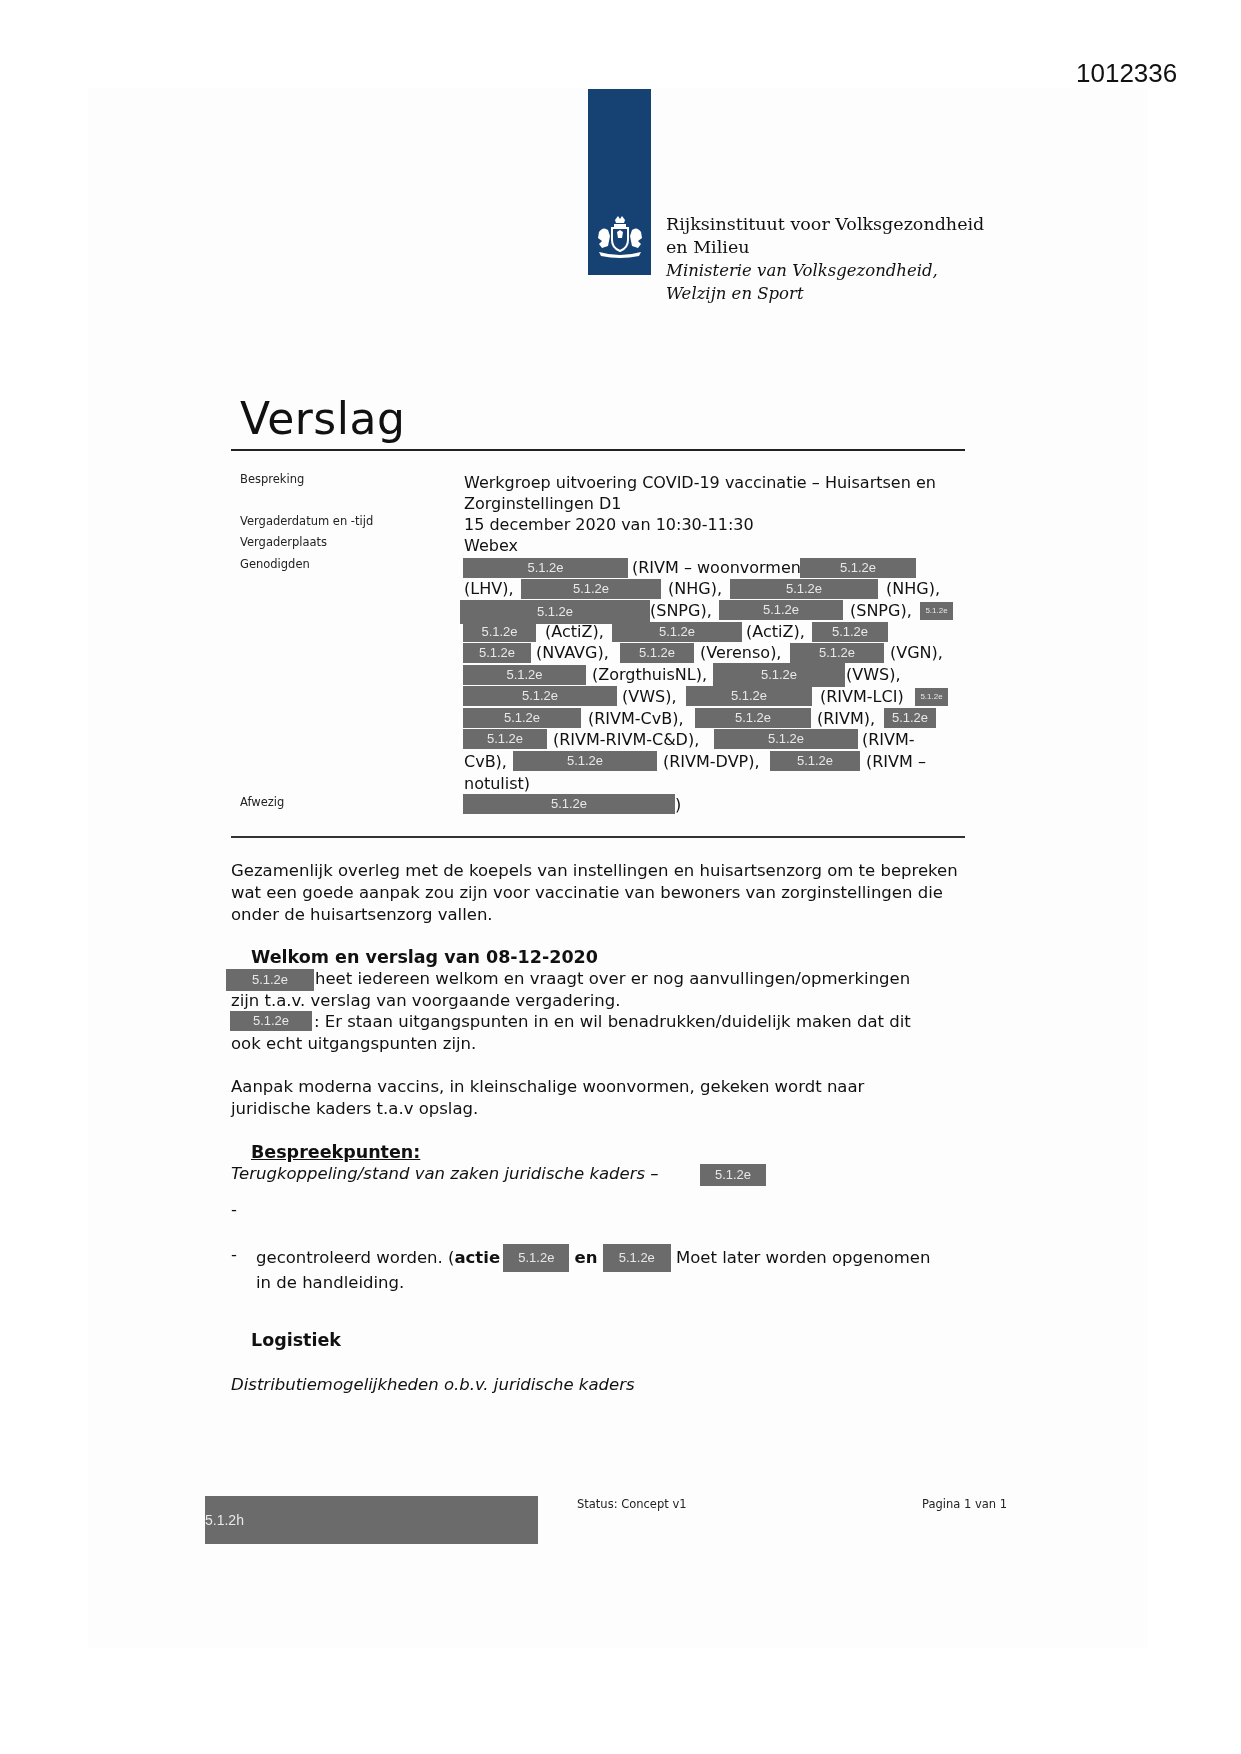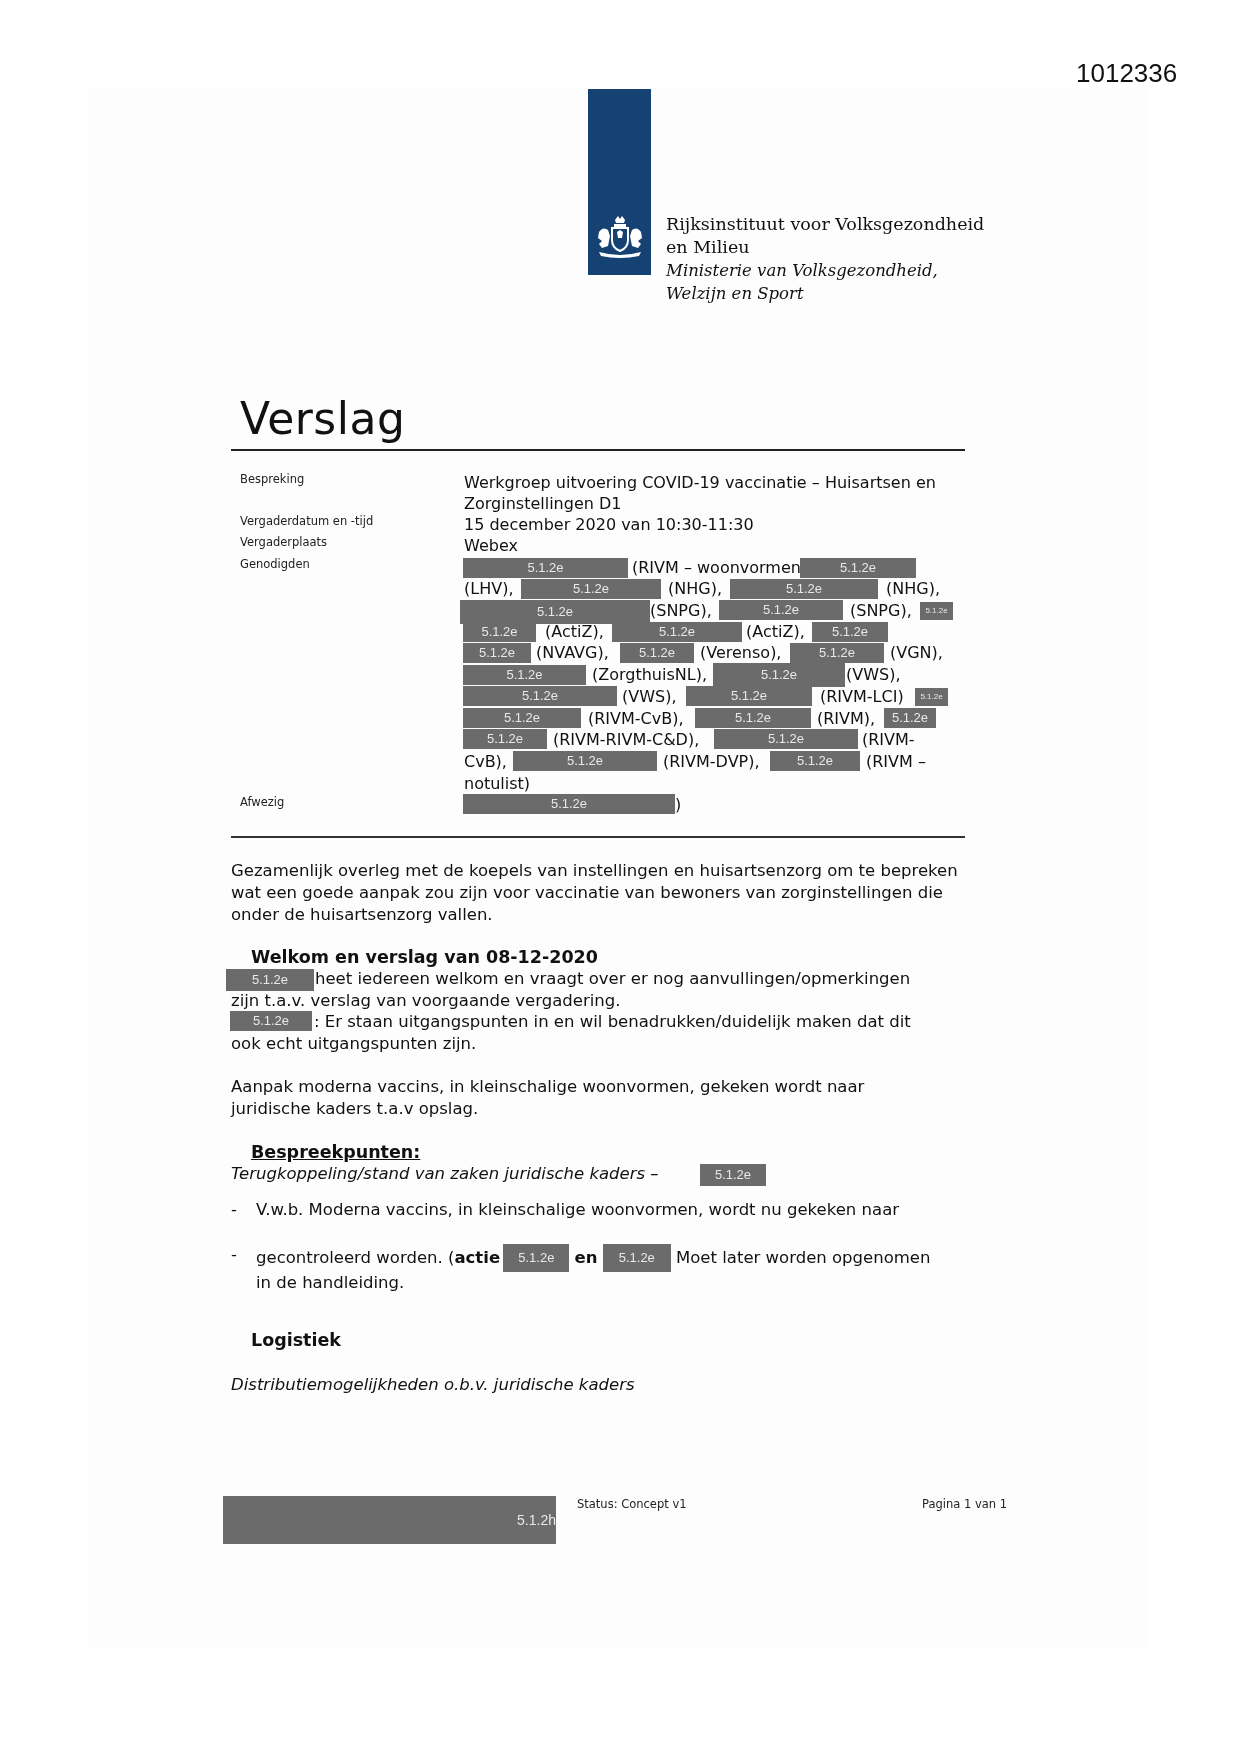--- a/index.html
+++ b/index.html
@@ -57,23 +57,23 @@
     position: absolute; left: 231px; width: 760px; font-size: 16.5px; line-height: 22px; color: #111;
   }
   .h-bold { font-weight: bold; font-size: 17.5px; margin-left: 20px; }
   .u { text-decoration: underline; }
   .i { font-style: italic; }
   .bullet { position: absolute; left: 231px; width: 760px; font-size: 16.5px; line-height: 22.5px; }
   .bullet .dash { position: absolute; left: 0; }
   .bullet .txt { position: absolute; left: 25px; width: 740px; }
 
   .footer-redact {
-    position: absolute; left: 223px; top: 1496px; width: 333px; height: 48px;
+    position: absolute; left: 205px; top: 1496px; width: 333px; height: 48px;
     background: #6b6b6b; color: #e8e8e8; font-family: "Liberation Sans", sans-serif;
-    font-size: 14px; text-align: right; line-height: 48px;
+    font-size: 14px; text-align: left; line-height: 48px;
   }
   .footer-status { position: absolute; left: 577px; top: 1497px; font-size: 11.5px; color: #222; }
   .footer-page { position: absolute; left: 922px; top: 1497px; font-size: 11.5px; color: #222; text-align: right; }
 </style>
 </head>
 <body>
 
 <div class="page-bg"></div>
 
 <div class="doc-number">1012336</div>
@@ -194,21 +194,20 @@
 <div class="body-text" style="top:1076px">Aanpak moderna vaccins, in kleinschalige woonvormen, gekeken wordt naar</div>
 <div class="body-text" style="top:1098px">juridische kaders t.a.v opslag.</div>
 
 <div class="body-text h-bold u" style="top:1141px">Bespreekpunten:</div>
 <div class="body-text i" style="top:1163px;width:auto">Terugkoppeling/stand van zaken juridische kaders –</div>
 <span class="r abs" style="left:700px;top:1164px;width:66px;height:22px;line-height:22px">5.1.2e</span>
 
 <div class="bullet" style="top:1199px;height:46px">
   <span class="dash">-</span>
   <div class="txt">
-    <div>V.w.b. Moderna vaccins, in kleinschalige woonvormen, wordt nu gekeken naar</div>
   </div>
 </div>
 <div class="bullet" style="top:1244px;height:70px">
   <span class="dash">-</span>
   <div class="txt">
     <div style="white-space:nowrap">
       <span>gecontroleerd worden. (</span><b>actie</b>
       <span class="r" style="width:66px;height:28px;line-height:28px;margin-left:-2px">5.1.2e</span>
       <b>en</b>
       <span class="r" style="width:68px;height:28px;line-height:28px">5.1.2e</span>

